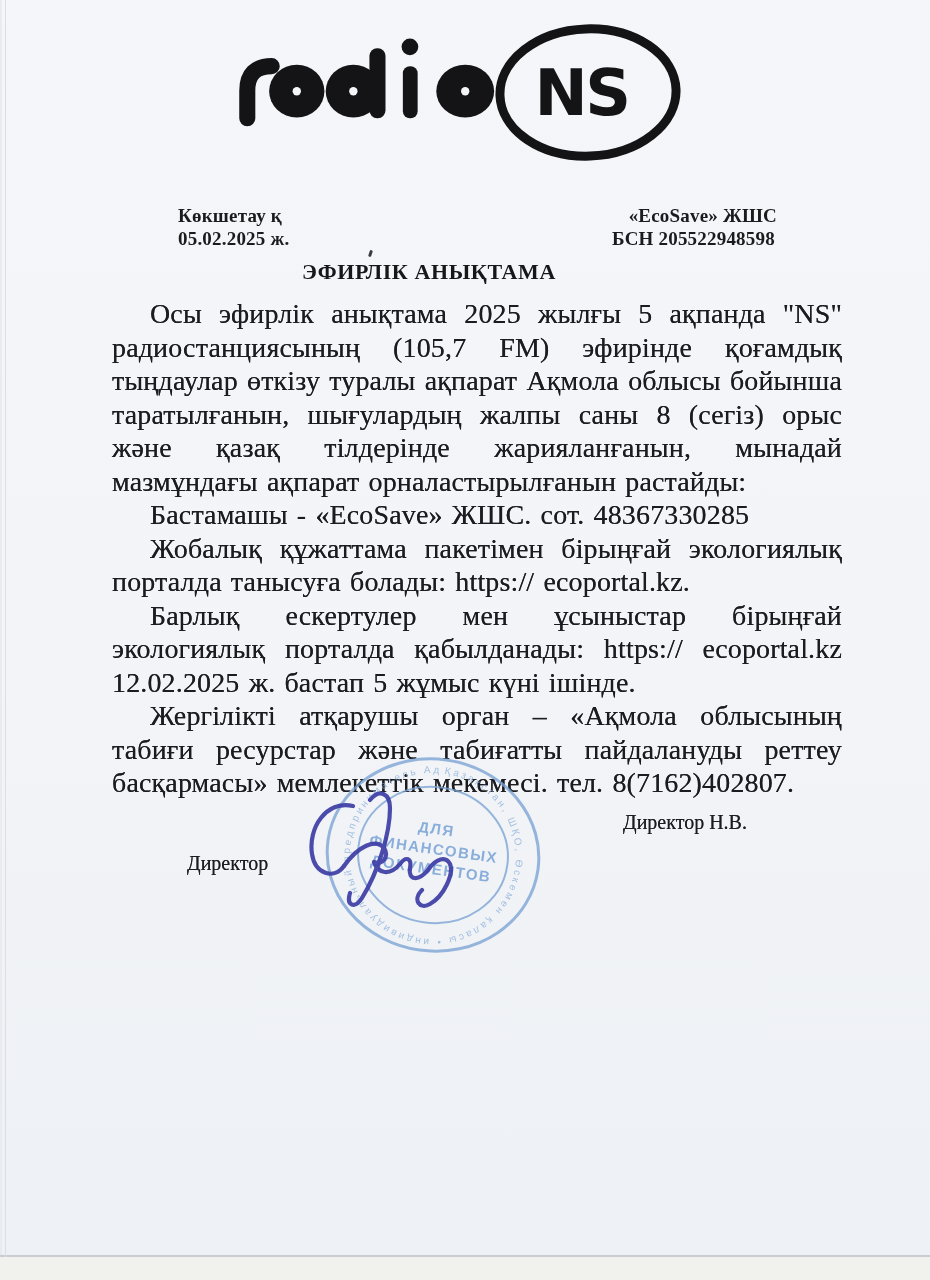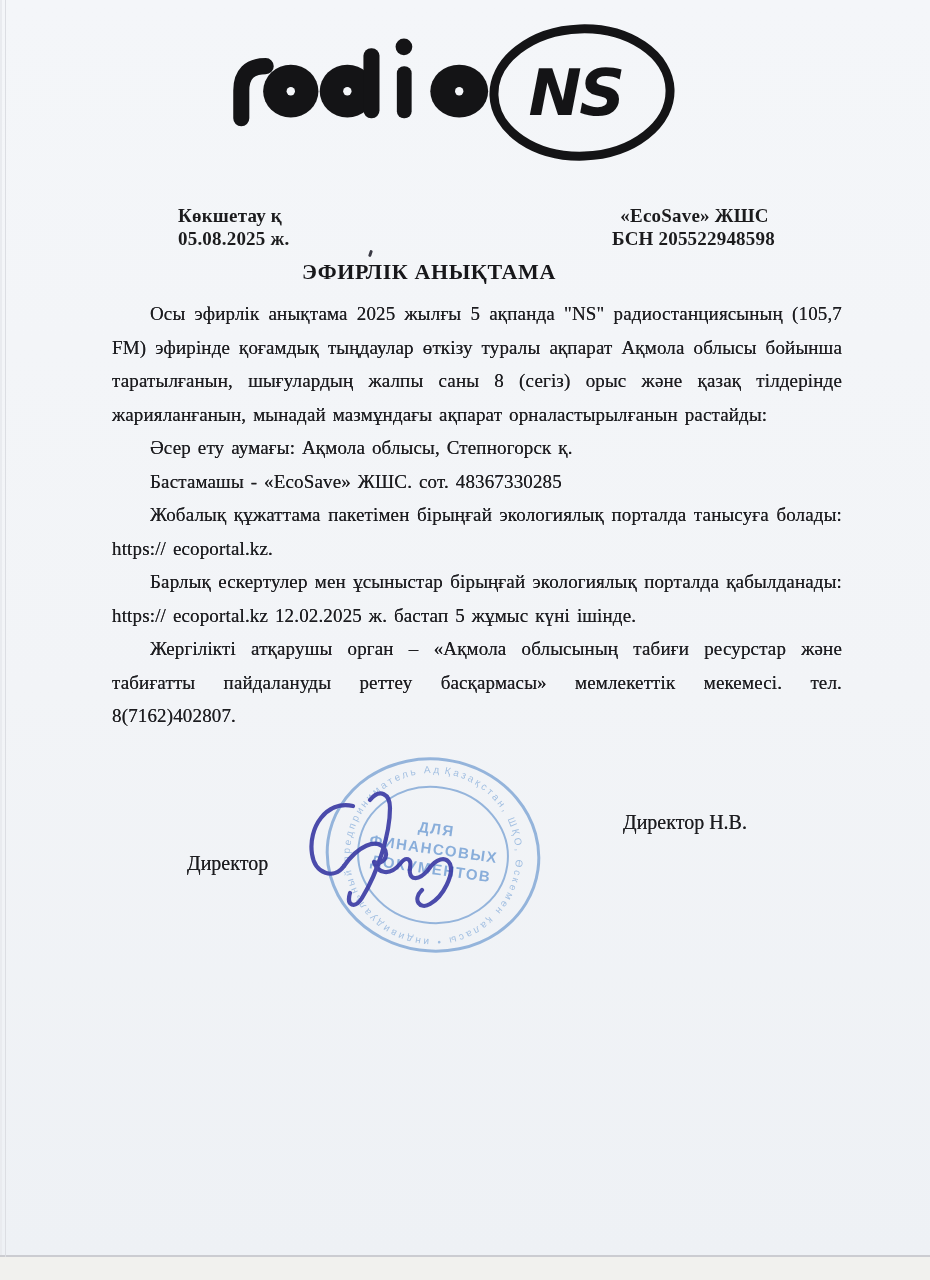--- a/index.html
+++ b/index.html
@@ -15,48 +15,48 @@
     position:absolute; left:0; top:0; width:930px; height:1257px;
     background:linear-gradient(180deg,#f4f6f9 0%,#f2f4f7 55%,#eef1f5 100%);
     border-bottom:2px solid #cbccd1;
     box-shadow:inset 2px 0 0 #e9ebef;
   }
   .page-left-edge {
     position:absolute; left:5px; top:0; width:1px; height:1257px;
     background:#dcdee3;
   }
   
-  .logo { position:absolute; left:231px; top:25px; width:450px; height:135px;font-style:italic; }
+  .logo { position:absolute; left:237px; top:25px; width:450px; height:135px; }
   .logo svg { overflow:visible; display:block; }
   
   .hdr-left {
     position:absolute; left:145px; top:204px;
     font-size:19px; font-weight:bold; color:#1b1b1d; line-height:23px;
     letter-spacing:0.2px;
     margin-left:33px;
   }
   .hdr-right {
     position:absolute; left:612px; top:204px; width:165px;
     font-size:19px; font-weight:bold; color:#1b1b1d; line-height:23px;
     letter-spacing:0.2px;
   }
-  .hdr-right .co { text-align:center; }
+  .hdr-right .co { text-align:right; }
   .doc-title {
     position:absolute; left:0; top:259px; width:858px;
     text-align:center; font-size:22px; font-weight:bold; color:#17171a;
     letter-spacing:0.6px;
   }
   .speck {
     position:absolute; left:369px; top:250px; width:3px; height:7px;
     background:#3a3a44; transform:rotate(18deg); border-radius:2px;
   }
   
   .body-text {
     position:absolute; left:112px; top:297px; width:730px;
-    font-size:19px; line-height:33.5px; color:#1c1c1f;
+    font-size:28px; line-height:33.5px; color:#1c1c1f;
     text-align:justify; word-spacing:2px; letter-spacing:0.15px;
     text-shadow:0 0 0.45px rgba(25,25,30,0.85);
   }
   .body-text p { text-indent:38px; margin:0; }
   
   .role-label {
     position:absolute; left:187px; top:811px; font-size:20px; color:#1c1c1f;
     text-shadow:0 0 0.45px rgba(25,25,30,0.8);
     margin-top:41px;
   }
@@ -100,34 +100,33 @@
 
       <g>
         <ellipse cx="546" cy="105" rx="137" ry="99" fill="none" stroke="#141416" stroke-width="14" transform="rotate(-2 546 105)"></ellipse>
         <text x="536" y="140" text-anchor="middle" font-family="DejaVu Sans, sans-serif" font-weight="bold" font-size="99" letter-spacing="-4" fill="#141416">NS</text>
       </g>
     </svg>
   </div>
 
   <div class="hdr-left">
     <div>Көкшетау қ</div>
-    <div>05.08.2025 ж.</div>
+    <div>05.02.2025 ж.</div>
   </div>
   <div class="hdr-right">
     <div class="co">«EcoSave»  ЖШС</div>
     <div>БСН  205522948598</div>
   </div>
 
   <div class="speck"></div>
 
   <div class="doc-title">ЭФИРЛІК АНЫҚТАМА</div>
 
   <div class="body-text">
     <p>Осы эфирлік анықтама 2025 жылғы 5 ақпанда "NS" радиостанциясының (105,7 FM) эфирінде қоғамдық тыңдаулар өткізу туралы ақпарат Ақмола облысы бойынша таратылғанын, шығулардың жалпы саны 8 (сегіз) орыс және қазақ тілдерінде жарияланғанын, мынадай мазмұндағы ақпарат орналастырылғанын растайды:</p>
-    <p>Әсер ету аумағы: Ақмола облысы, Степногорск қ.</p>
     <p>Бастамашы - «EcoSave» ЖШС. сот. 48367330285</p>
     <p>Жобалық құжаттама пакетімен бірыңғай экологиялық порталда танысуға болады: https:// ecoportal.kz.</p>
     <p>Барлық ескертулер мен ұсыныстар бірыңғай экологиялық порталда қабылданады: https:// ecoportal.kz  12.02.2025 ж. бастап 5 жұмыс күні ішінде.</p>
     <p>Жергілікті атқарушы орган – «Ақмола облысының табиғи ресурстар және табиғатты пайдалануды реттеу басқармасы» мемлекеттік мекемесі. тел. 8(7162)402807.</p>
   </div>
 
   <div class="role-label">Директор</div>
   <div class="name-label">Директор Н.В.</div>
 
   <div class="stamp">

